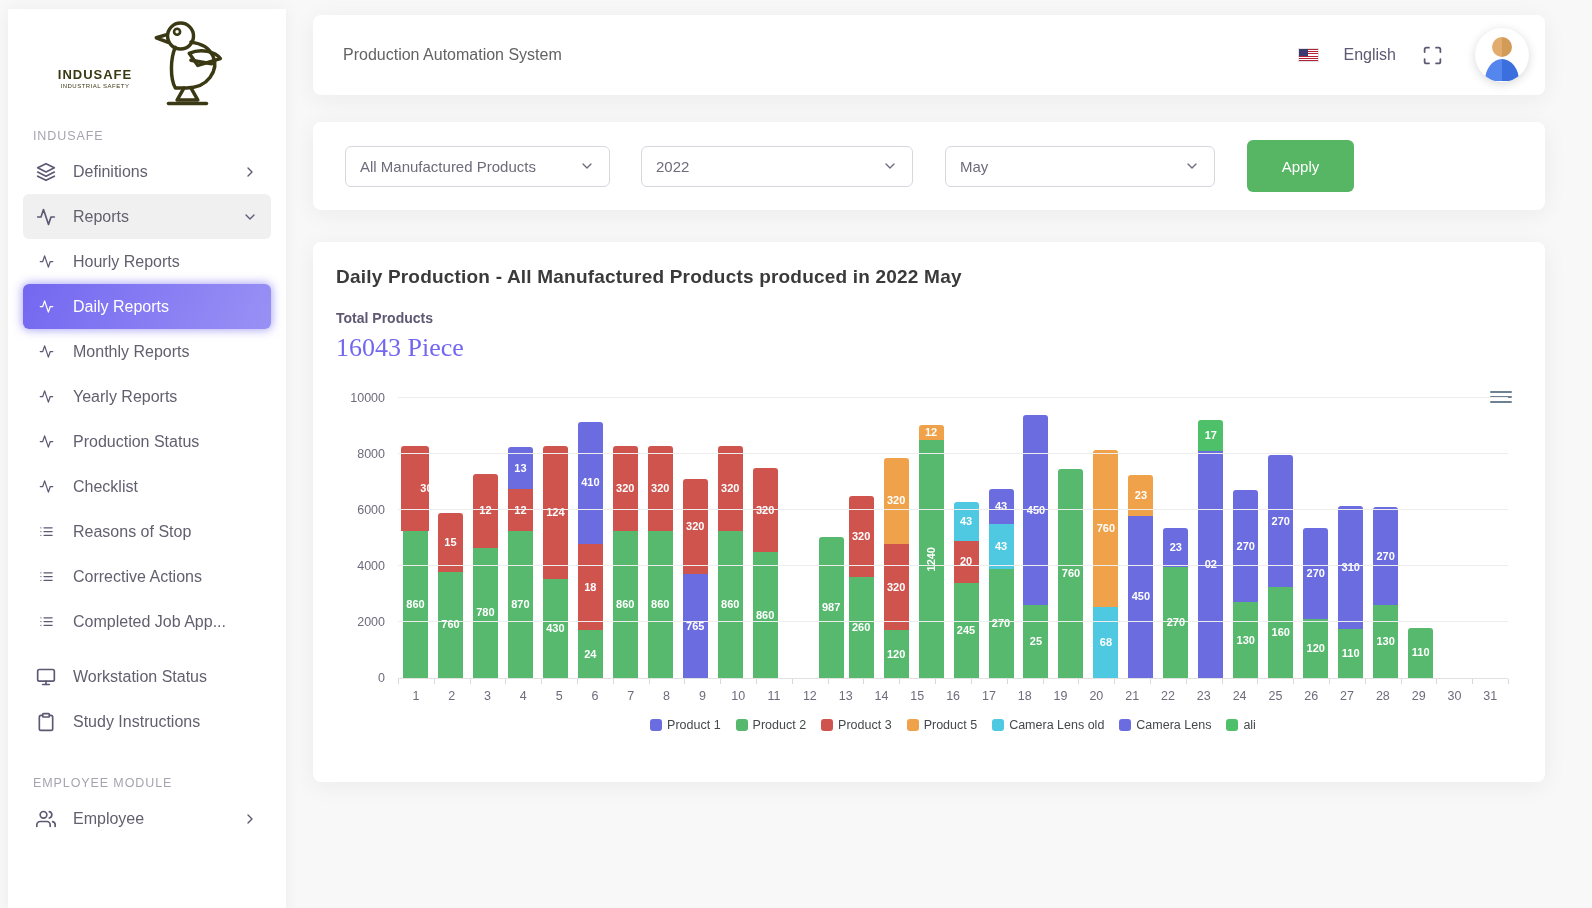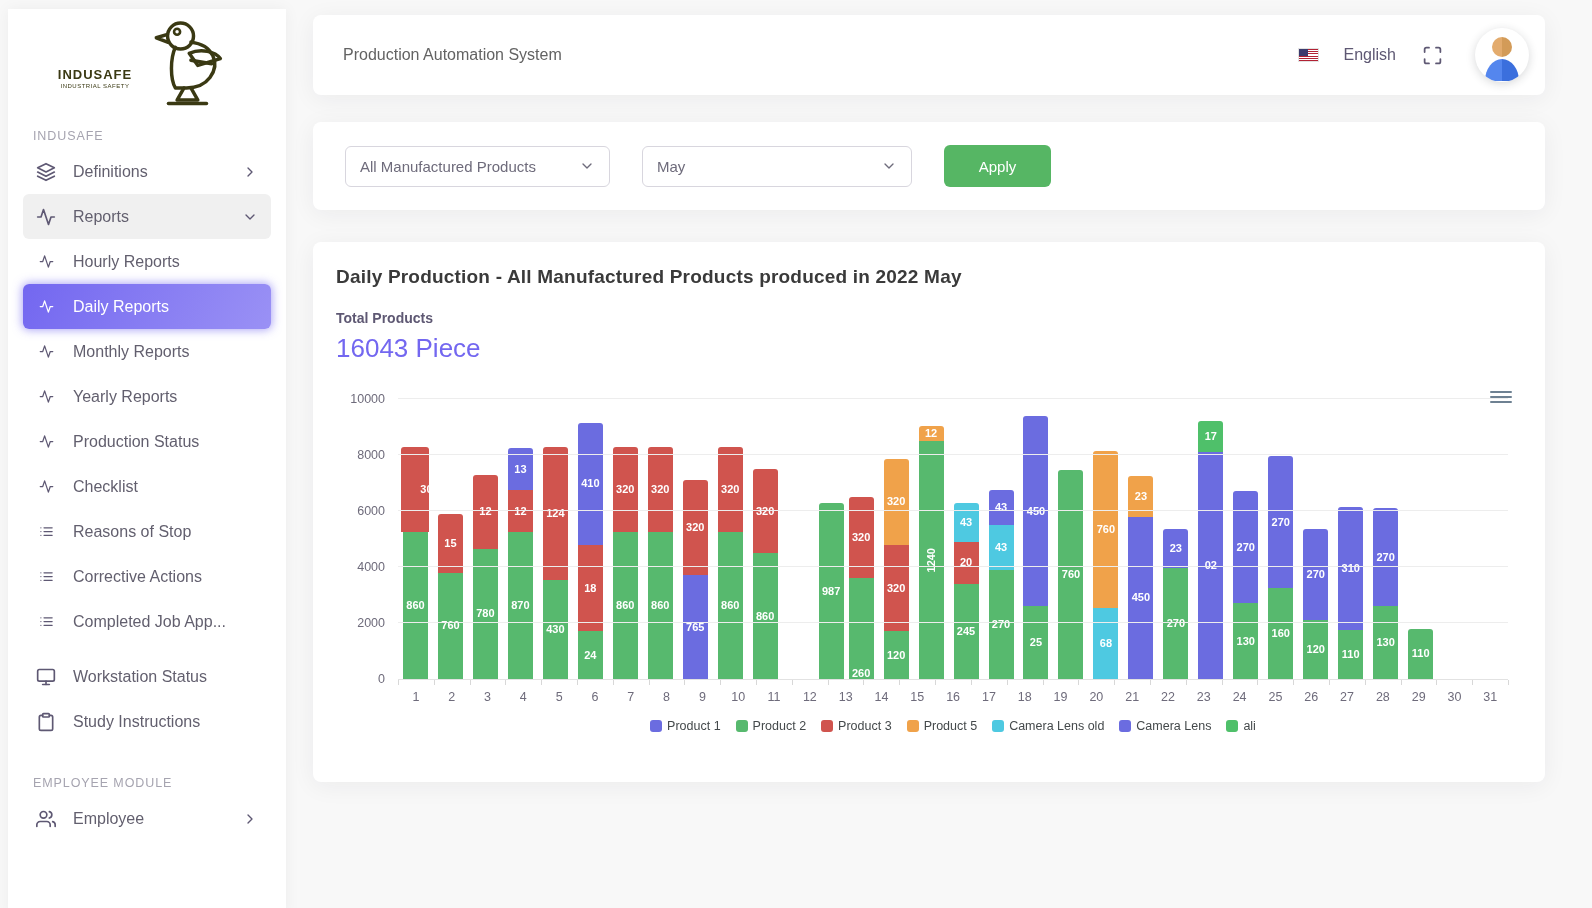--- a/index.html
+++ b/index.html
@@ -53,27 +53,27 @@
     box-shadow:0 2px 10px rgba(34,41,47,.18); overflow:hidden; cursor:pointer; margin-left:6px; }
   .av-head { width:20px; height:20px; border-radius:50%; margin:9px auto 2px; background:linear-gradient(90deg,#e3ab6d 50%,#d39b58 50%); }
   .av-body { width:34px; height:22px; border-radius:50% 50% 0 0/100% 100% 0 0; margin:0 auto; background:linear-gradient(90deg,#5486ee 50%,#3b6fdd 50%); }
   
   .filter-card { margin-top:27px; height:88px; display:flex; align-items:center; padding:0 32px; }
   .select { height:41px; border:1px solid #d8d6de; border-radius:6px; background:#fff;
     display:flex; align-items:center; justify-content:space-between; padding:0 14px;
     font-size:15px; color:#6e6b7b; cursor:pointer; }
   .select .sel-chev { width:16px; height:16px; color:#6e6b7b; }
   .select.w1 { width:265px; } .select.w2 { width:272px; margin-left:31px; } .select.w3 { width:270px; margin-left:32px; }
-  .apply-btn { width:107px; height:42px; margin-left:32px; background:#56b664; color:#fff;
+  .apply-btn { width:107px; height:52px; margin-left:32px; background:#56b664; color:#fff;
     border:none; border-radius:6px; font-size:15px; cursor:pointer; font-family:inherit; }
   
   .chart-card { margin-top:32px; height:540px; padding:24px 23px 0 23px; position:relative; }
   .chart-title { font-size:19px; font-weight:700; color:#3a3a3a; letter-spacing:.2px; }
   .total-label { margin-top:22px; font-size:14px; font-weight:700; color:#5e5873; }
-  .total-value { margin-top:7px; font-size:26px; color:#7367f0; }
+  .total-value { margin-top:7px; font-size:26px; color:#7367f0;font-family:Liberation Serif, serif; }
   .chart-menu { position:absolute; top:146px; right:33px; width:22px; cursor:pointer; }
   .chart-menu span { display:block; height:2.5px; background:#6e8192; margin:2.6px 0; border-radius:1px; }
   .chart-wrap { margin-top:36px; position:relative; padding-left:62px; padding-right:14px; }
   .plot { position:relative; height:280px; border-bottom:1px solid #e2e2e2; }
   .grid-line { position:absolute; left:0; right:0; height:1px; background:#ededed; }
   .y-label { position:absolute; right:100%; margin-right:13px; transform:translateY(50%);
     font-size:12.5px; color:#6e6b7b; white-space:nowrap; }
   .cols { position:absolute; inset:0; display:flex; align-items:flex-end; }
   .col { flex:1; height:100%; display:flex; flex-direction:column-reverse; align-items:center; justify-content:flex-start; }
   .seg { width:25px; position:relative; display:flex; align-items:center; justify-content:center; flex:none; }
@@ -286,20 +286,28 @@
 
   <div class="card filter-card">
     <div class="select w1">
       <span>All Manufactured Products</span>
       <span class="sel-chev">
         <svg viewBox="0 0 24 24" fill="none" stroke="currentColor" stroke-width="2" stroke-linecap="round" stroke-linejoin="round">
             <polyline points="6 9 12 15 18 9"></polyline>
           </svg>
       </span>
     </div>
+    <div class="select w2">
+      <span>2022</span>
+      <span class="sel-chev">
+        <svg viewBox="0 0 24 24" fill="none" stroke="currentColor" stroke-width="2" stroke-linecap="round" stroke-linejoin="round">
+            <polyline points="6 9 12 15 18 9"></polyline>
+          </svg>
+      </span>
+    </div>
     <div class="select w3">
       <span>May</span>
       <span class="sel-chev">
         <svg viewBox="0 0 24 24" fill="none" stroke="currentColor" stroke-width="2" stroke-linecap="round" stroke-linejoin="round">
             <polyline points="6 9 12 15 18 9"></polyline>
           </svg>
       </span>
     </div>
     <button class="apply-btn">Apply</button>
   </div>
@@ -405,26 +413,26 @@
             </div>
             <div class="col">
               <div class="seg" style="height: 126px; background: rgb(87, 185, 110);">
                 <span class="lbl">860</span>
               </div>
               <div class="seg" style="height: 84px; background: rgb(208, 84, 78);">
                 <span class="lbl">320</span>
               </div>
             </div>
             <div class="col">
-              <div class="seg" style="height: 176px; background: rgb(87, 185, 110); margin-left: 36px;">
+              <div class="seg" style="height: 141px; background: rgb(87, 185, 110); margin-left: 36px;">
                 <span class="lbl">987</span>
               </div>
             </div>
             <div class="col">
-              <div class="seg" style="height: 100.8px; background: rgb(87, 185, 110); align-items: flex-end;">
+              <div class="seg" style="height: 100.8px; background: rgb(87, 185, 110);">
                 <span class="lbl">260</span>
               </div>
               <div class="seg" style="height: 81.2px; background: rgb(208, 84, 78);">
                 <span class="lbl">320</span>
               </div>
             </div>
             <div class="col">
               <div class="seg" style="height: 47.6px; background: rgb(87, 185, 110);">
                 <span class="lbl">120</span>
               </div>

